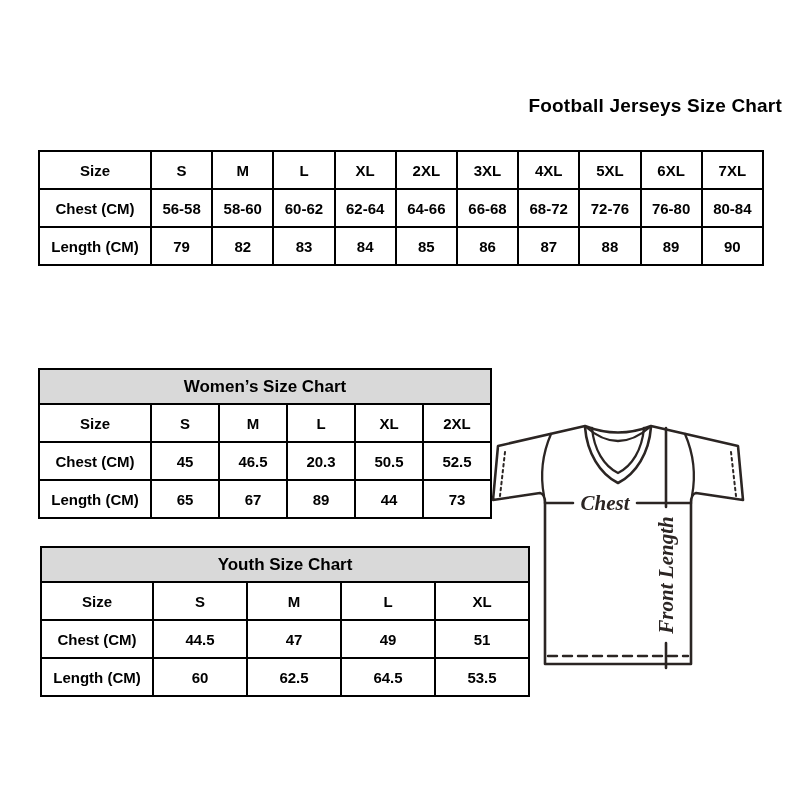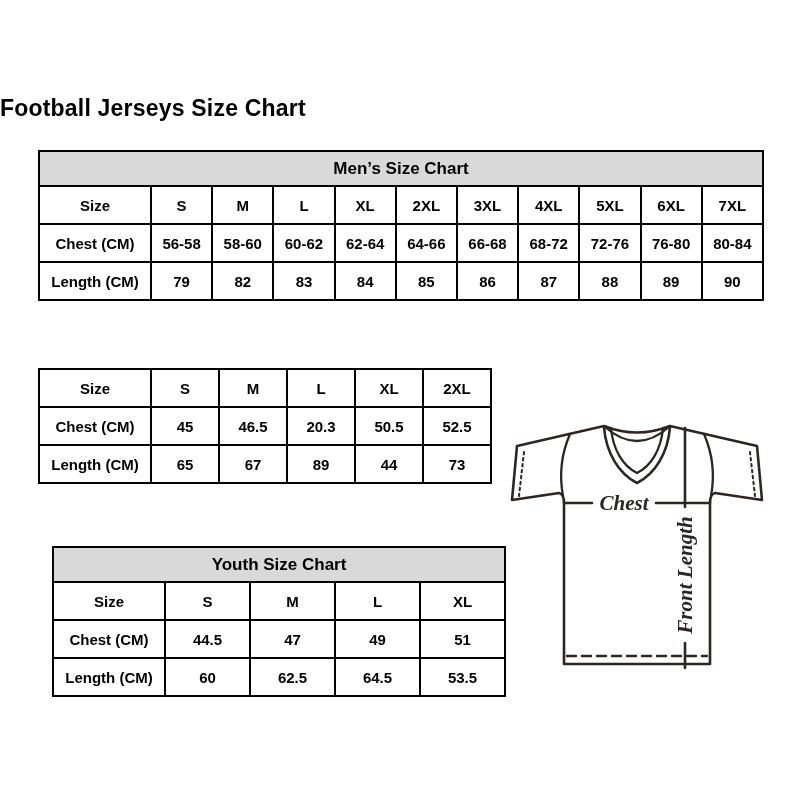--- a/index.html
+++ b/index.html
@@ -3,57 +3,54 @@
 <meta charset="utf-8">
 <style>
   html,body { margin:0; padding:0; }
   body {
     width:800px; height:800px; background:#ffffff; position:relative;
     font-family:"Liberation Sans", sans-serif; color:#000;
     overflow:hidden;
   }
   .page-title {
     position:absolute; top:95px; left:0; width:782px;
-    text-align:left; font-size:23px; font-weight:bold; color:#000;
+    text-align:right; font-size:19px; font-weight:bold; color:#000;
     letter-spacing:0.2px;
   }
   table.size-table {
     position:absolute; border-collapse:collapse; table-layout:fixed;
     background:#ffffff;
   }
   #mens-table   { left:38px; top:150px; width:726px; }
   #womens-table { left:38px; top:368px; width:454px; }
-  #youth-table  { left:52px; top:546px; width:454px; }
+  #youth-table  { left:40px; top:546px; width:490px; }
   .size-table th, .size-table td {
     border:2px solid #000000; text-align:center; vertical-align:middle;
     font-weight:bold; font-size:15px; padding:0; color:#000;
     overflow:hidden; white-space:nowrap;
   }
   .size-table td { height:36px; }
   th.chart-header {
     height:33px; background:#d9d9d9; font-size:17px;
   }
   col.label-col { width:112px; }
-  .jersey-wrap { position:absolute; left:507px; top:406px; width:260px; height:265px;text-align:right; }
+  .jersey-wrap { position:absolute; left:488px; top:406px; width:260px; height:265px;text-align:right; }
   .jersey-wrap svg { display:block; }
 </style>
 </head>
 <body>
 
 <div class="page-title">Football Jerseys Size Chart</div>
 
 <table class="size-table" id="mens-table">
   <colgroup>
       <col class="label-col">
       <col span="10">
     </colgroup>
   <tbody>
-    <tr>
-      <th colspan="11" class="chart-header">Men’s Size Chart</th>
-    </tr>
   <tr>
         <td>Size</td>
         <td>S</td>
         <td>M</td>
         <td>L</td>
         <td>XL</td>
         <td>2XL</td>
         <td>3XL</td>
         <td>4XL</td>
         <td>5XL</td>
@@ -88,20 +85,23 @@
       </tr>
     </tbody>
 </table>
 
 <table class="size-table" id="womens-table">
   <colgroup>
       <col class="label-col">
       <col span="5">
     </colgroup>
   <tbody>
+    <tr>
+      <th colspan="6" class="chart-header">Women’s Size Chart</th>
+    </tr>
   <tr>
         <td>Size</td>
         <td>S</td>
         <td>M</td>
         <td>L</td>
         <td>XL</td>
         <td>2XL</td>
       </tr>
       <tr>
         <td>Chest (CM)</td>

